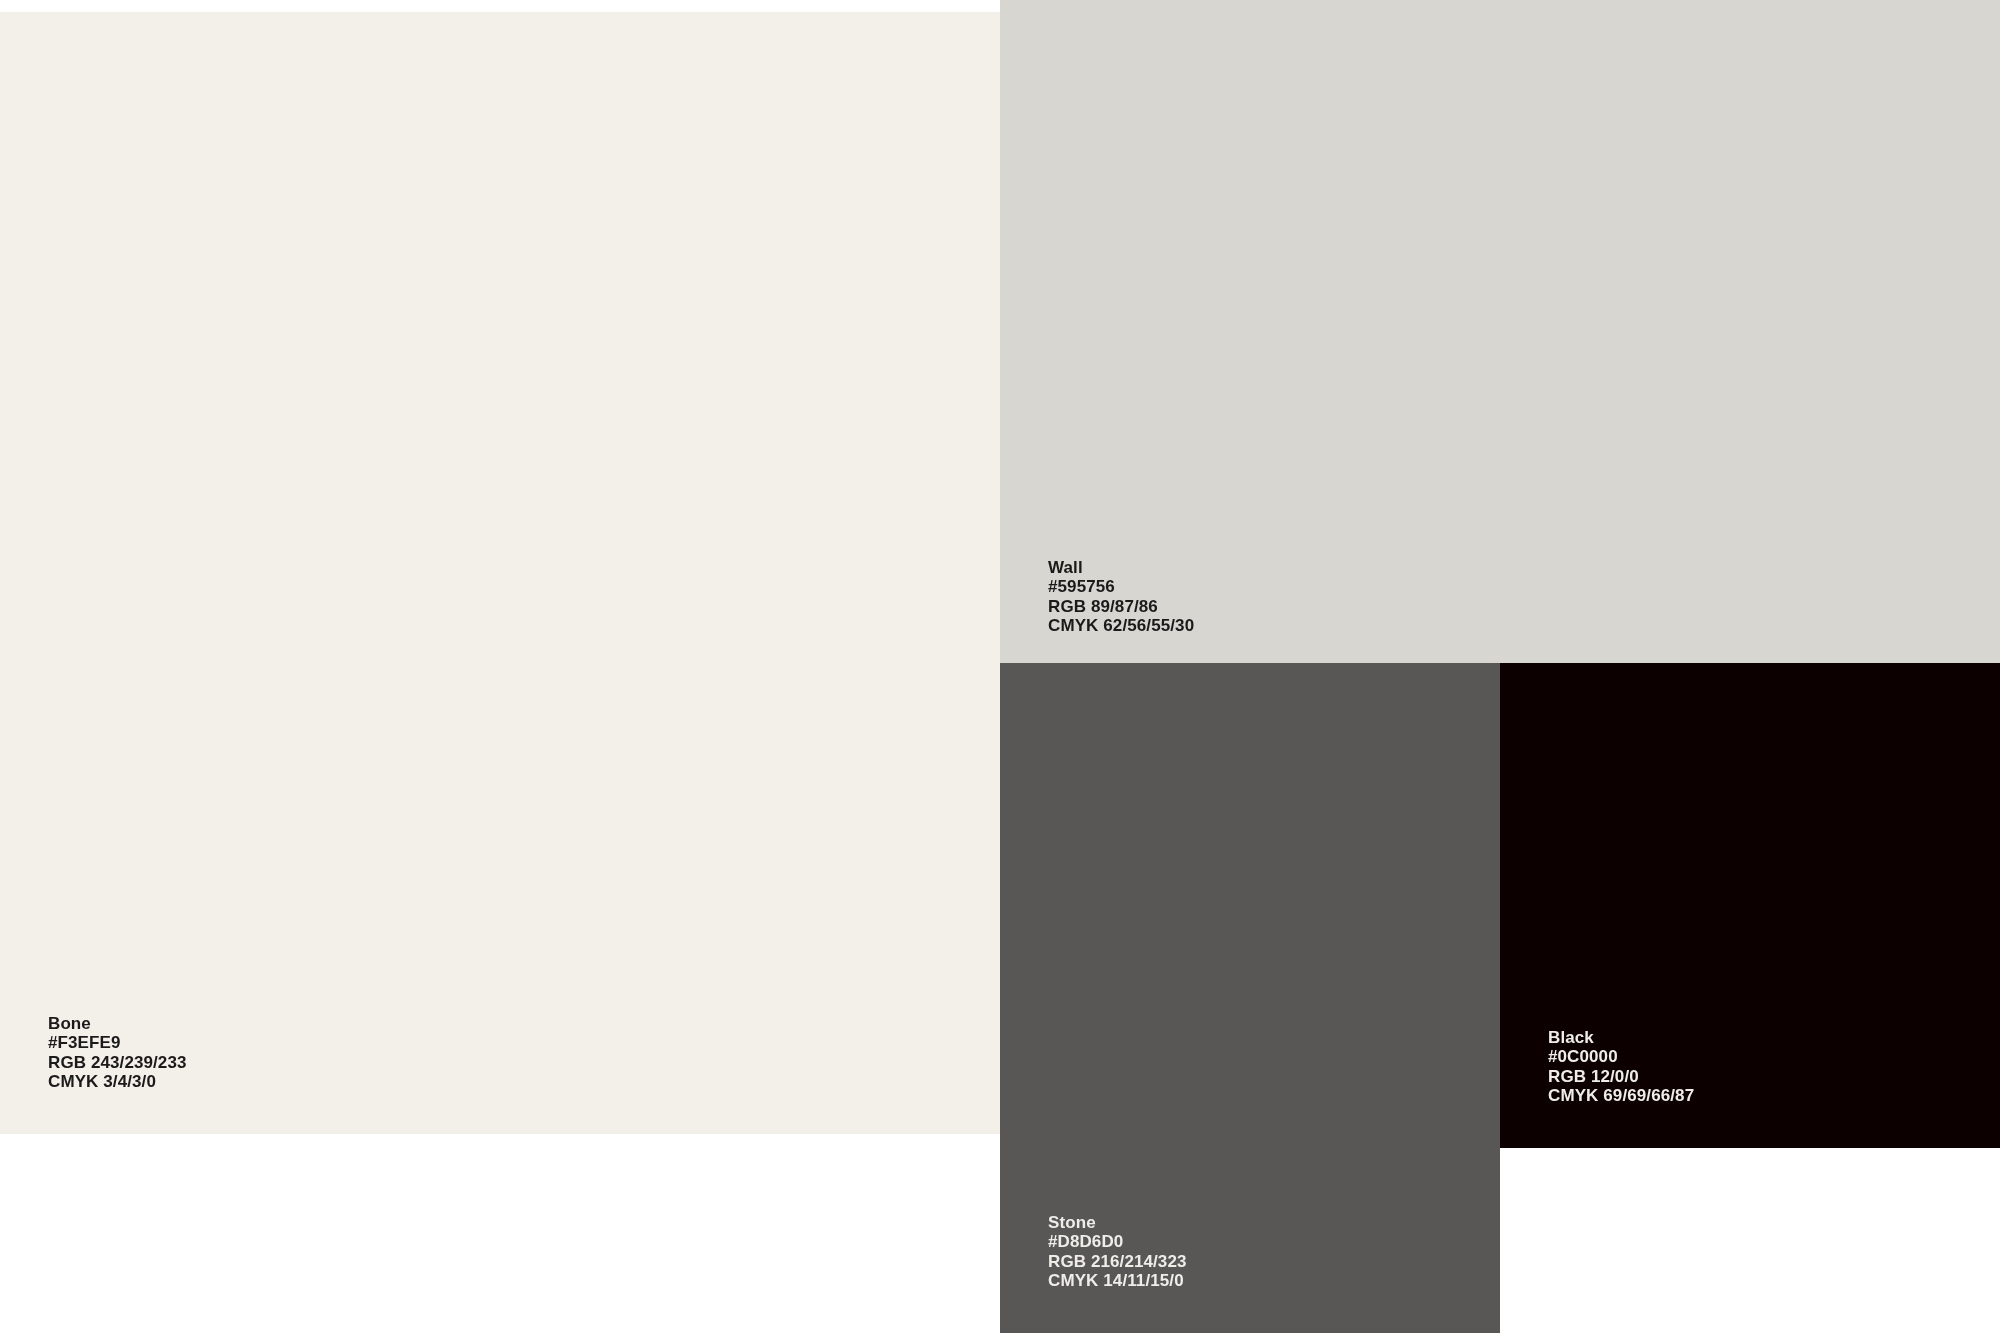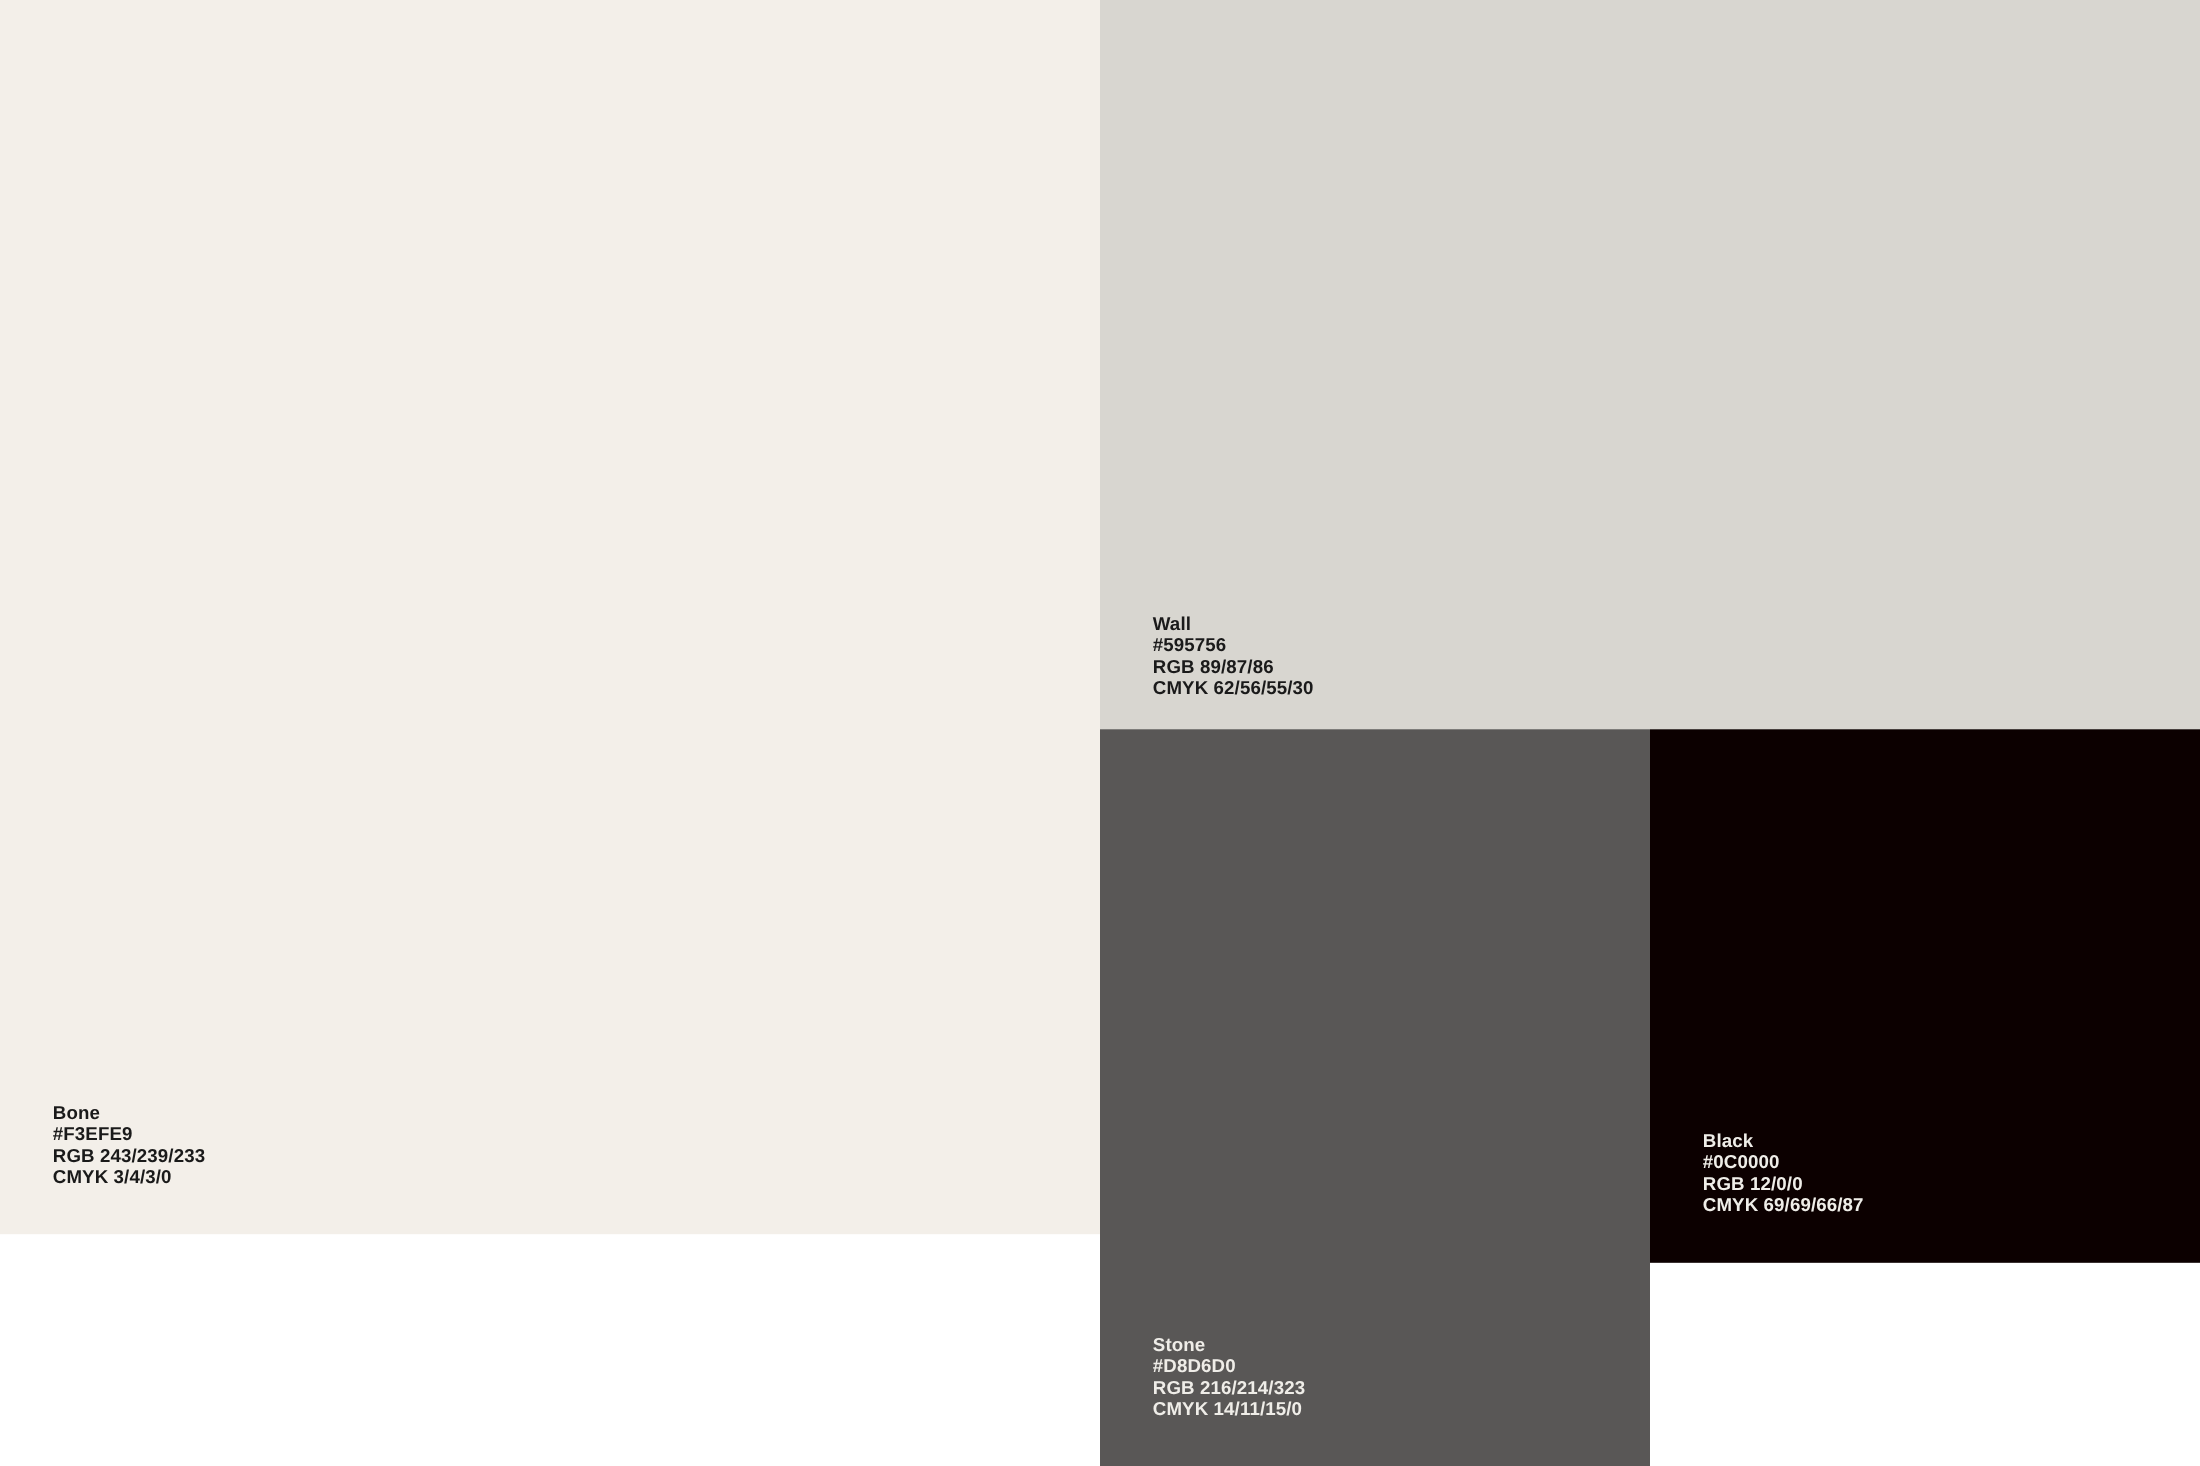--- a/index.html
+++ b/index.html
@@ -13,21 +13,21 @@
     height: 1333px;
     overflow: hidden;
     font-family: "Liberation Sans", sans-serif;
     -webkit-font-smoothing: antialiased;
   }
   .swatch {
     position: absolute;
     box-sizing: border-box;
   }
   
-  .swatch-bone  { left: 0;      top: 0;     width: 1000px; height: 1122px; }
+  .swatch-bone  { left: 0;      top: 12px;     width: 1000px; height: 1122px; }
   .swatch-wall  { left: 1000px; top: 0;     width: 1000px; height: 678px;  }
   .swatch-stone { left: 1000px; top: 663px; width: 500px;  height: 670px;  }
   .swatch-black { left: 1500px; top: 663px; width: 500px;  height: 485px;  }
 
   
   .label {
     position: absolute;
     left: 48px;
     bottom: 42px;
     line-height: 19.6px;

